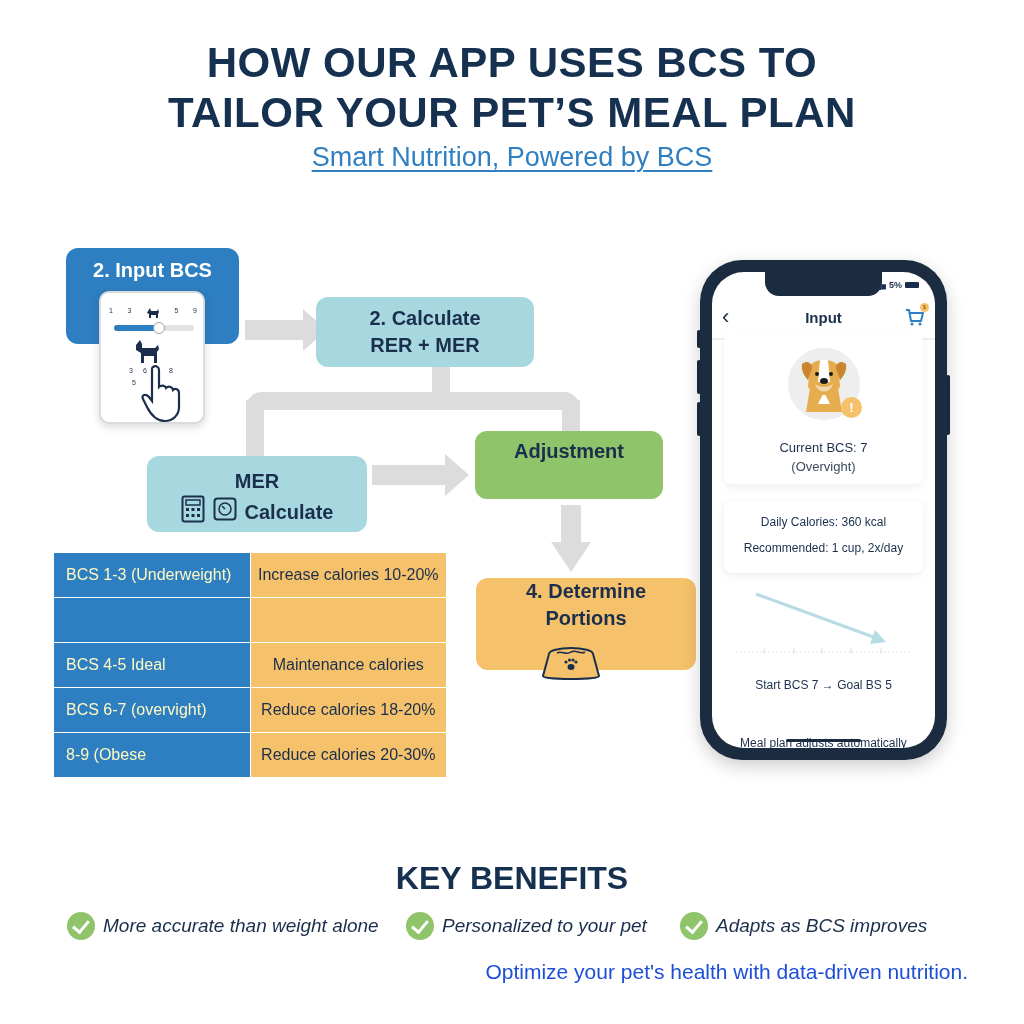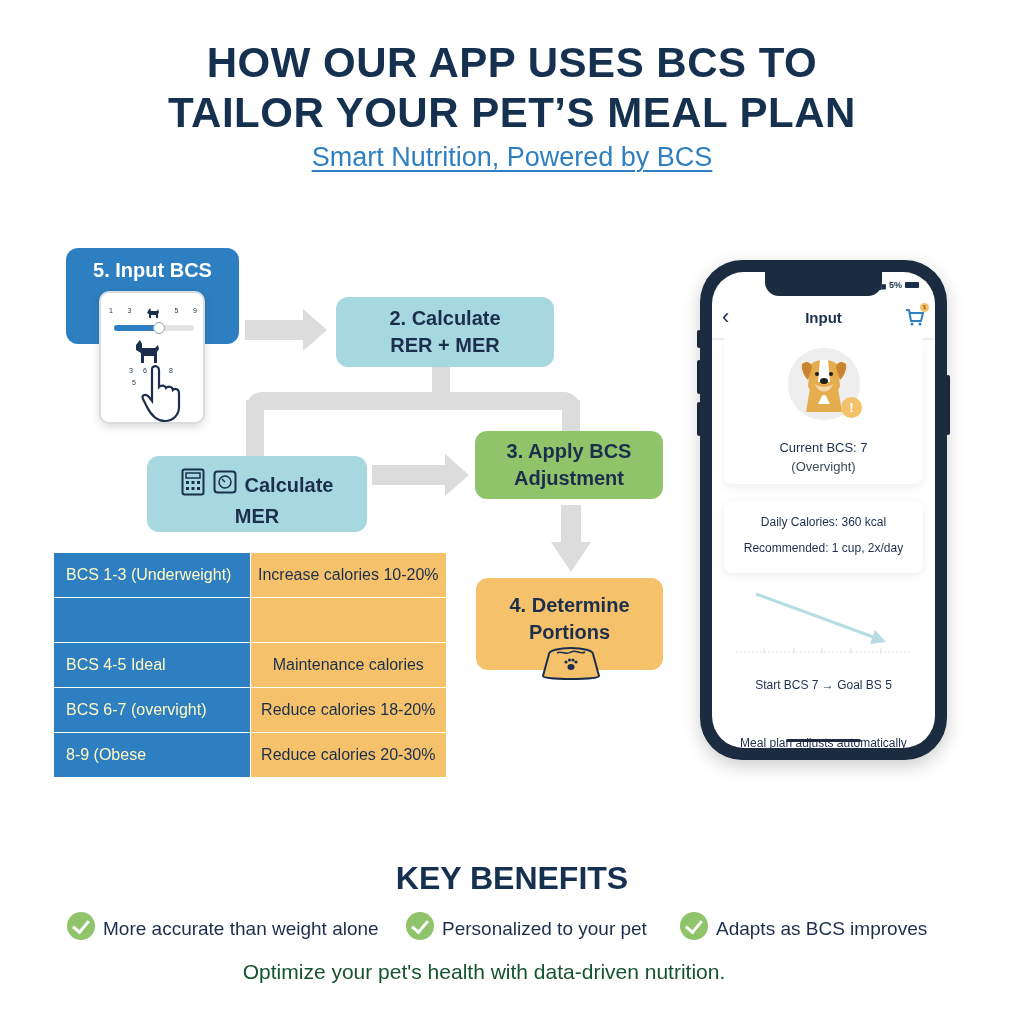--- a/index.html
+++ b/index.html
@@ -7,24 +7,24 @@
   body { position: relative; font-family: "Liberation Sans", "DejaVu Sans", sans-serif; color: #1b2f4d; }
 
   .title { position: absolute; left: 0; width: 1024px; text-align: center; font-weight: 700; font-size: 42px; letter-spacing: 0.5px; color: #16304f; line-height: 46px; }
   .title.l1 { top: 40px; }
   .title.l2 { top: 90px; }
   .subtitle { position: absolute; top: 142px; left: 0; width: 1024px; text-align: center; font-size: 27px; color: #2f7fc1; }
   .subtitle span { text-decoration: underline; text-underline-offset: 4px; text-decoration-thickness: 2px; cursor: pointer; }
 
   .box { position: absolute; border-radius: 12px; font-weight: 700; font-size: 20px; text-align: center; color: #1b2f4d; line-height: 27px; }
   .box-input { left: 66px; top: 248px; width: 173px; height: 96px; background: #2e7fc1; color: #ffffff; padding-top: 9px; }
-  .box-rer { left: 336px; top: 297px; width: 218px; height: 70px; background: #a7d8df; padding-top: 8px; }
+  .box-rer { left: 316px; top: 297px; width: 218px; height: 70px; background: #a7d8df; padding-top: 8px; }
   .box-mer { left: 147px; top: 456px; width: 220px; height: 76px; background: #a7d8df; padding-top: 12px; }
   .box-apply { left: 475px; top: 431px; width: 188px; height: 68px; background: #8fc46a; padding-top: 7px; }
-  .box-portions { left: 476px; top: 578px; width: 187px; height: 92px; background: #f5c26b; padding-top: 14px; }
+  .box-portions { left: 476px; top: 578px; width: 220px; height: 92px; background: #f5c26b; padding-top: 0; }
 
   .slider-card { position: absolute; left: 99px; top: 291px; width: 106px; height: 133px; background: #ffffff; border: 2px solid #d9dcdf; border-radius: 10px; box-shadow: 0 3px 8px rgba(0,0,0,0.15); }
   .slider-nums { position: absolute; top: 14px; left: 8px; width: 88px; display: flex; justify-content: space-between; font-size: 7px; color: #1b2f4d; font-weight: 400; }
   .slider-track { position: absolute; top: 32px; left: 13px; width: 80px; height: 6px; background: #e3e3e3; border-radius: 3px; }
   .slider-fill { position: absolute; left: 0; top: 0; width: 45px; height: 6px; background: #2e7fc1; border-radius: 3px; }
   .slider-thumb { position: absolute; left: 39px; top: -3px; width: 12px; height: 12px; border-radius: 50%; background: #ffffff; border: 1.5px solid #9aa3ab; cursor: grab; }
 
   .arrow-h { position: absolute; height: 20px; background: #dcdcdc; }
   .arrow-h::after { content: ""; position: absolute; right: -22px; top: -11px; border-left: 24px solid #dcdcdc; border-top: 21px solid transparent; border-bottom: 21px solid transparent; }
   .connector { position: absolute; background: #dcdcdc; }
@@ -53,45 +53,45 @@
   .alert-badge { position: absolute; left: 117px; top: 65px; width: 21px; height: 21px; border-radius: 50%; background: #f5c26b; color: #ffffff; font-weight: 700; font-size: 13px; text-align: center; line-height: 21px; }
   .bcs-line { position: absolute; left: 0; width: 199px; text-align: center; font-size: 13px; color: #1b2f4d; }
   .card-cal { top: 229px; height: 72px; }
   .cal-line { position: absolute; left: 0; width: 199px; text-align: center; font-size: 12px; color: #1b2f4d; }
 
   .trend { position: absolute; left: 24px; top: 318px; width: 180px; height: 70px; }
   .trend-caption { position: absolute; left: 0; width: 223px; text-align: center; font-size: 12px; color: #1b2f4d; }
   .home-bar { position: absolute; left: 74px; bottom: 6px; width: 75px; height: 3px; background: #1b2c40; border-radius: 2px; }
 
   .kb-title { position: absolute; top: 860px; left: 0; width: 1024px; text-align: center; font-weight: 700; font-size: 32px; color: #16304f; }
-  .benefit { position: absolute; top: 912px; display: flex; align-items: flex-end; gap: 8px; font-size: 19px; color: #1b2f4d; }
+  .benefit { position: absolute; top: 912px; display: flex; align-items: center; gap: 8px; font-size: 19px; color: #1b2f4d; font-style: italic; }
   .check { width: 28px; height: 28px; border-radius: 50%; background: #8fc46a; position: relative; flex-shrink: 0; }
   .check::after { content: ""; position: absolute; left: 9px; top: 5px; width: 7px; height: 13px; border-right: 3px solid #ffffff; border-bottom: 3px solid #ffffff; transform: rotate(40deg); }
-  .tagline { position: absolute; top: 960px; left: 0; width: 968px; text-align: center; font-size: 21px; color: #14532d; }
+  .tagline { position: absolute; top: 960px; left: 0; width: 968px; text-align: right; font-size: 21px; color: #1d4ed8; }
 </style>
 </head>
 <body>
 
 <div class="title l1">HOW OUR APP USES BCS TO</div>
 <div class="title l2">TAILOR YOUR PET’S MEAL PLAN</div>
 <div class="subtitle">
   <span>Smart Nutrition, Powered by BCS</span>
 </div>
 
 <div class="arrow-h" style="left:245px; top:320px; width:60px;"></div>
 <div class="connector" style="left:432px; top:367px; width:18px; height:30px;"></div>
 <div class="connector" style="left:246px; top:392px; width:334px; height:18px; border-radius:16px 16px 0 0;"></div>
 <div class="connector" style="left:246px; top:400px; width:18px; height:56px;"></div>
 <div class="connector" style="left:562px; top:400px; width:18px; height:31px;"></div>
 <div class="arrow-h" style="left:372px; top:465px; width:75px;"></div>
 <div class="connector" style="left:561px; top:505px; width:20px; height:37px;"></div>
 <div class="arrow-v-head" style="left:551px; top:542px;"></div>
 
 <div class="box box-input">
-  <span>5. Input BCS</span>
+  <span>2. Input BCS</span>
 </div>
 <div class="slider-card">
   <div class="slider-nums">
     <span>1</span>
     <span>3</span>
     <span>
       <svg width="14" height="12" viewBox="0 0 14 12">
           <path d="M2 4 L4 1 L5 4 L11 4 L12 2 L13 5 L12 7 L12 11 L10 11 L10 8 L5 8 L5 11 L3 11 L3 7 L1 6 Z" fill="#1b2f4d"></path>
         </svg>
     </span>
@@ -119,20 +119,21 @@
       </svg>
   </span>
 </div>
 
 <div class="box box-rer">
   <div>2. Calculate</div>
   <div>RER + MER</div>
 </div>
 
 <div class="box box-mer">
+  <div>MER</div>
   <div style="display:flex; align-items:center; justify-content:center; gap:8px;">
     <span>
       <svg width="24" height="28" viewBox="0 0 24 28">
           <rect x="1.5" y="1.5" width="21" height="25" rx="2" fill="none" stroke="#1b2f4d" stroke-width="2"></rect>
           <rect x="5" y="5" width="14" height="5" fill="none" stroke="#1b2f4d" stroke-width="1.5"></rect>
           <rect x="5" y="13" width="3" height="3" fill="#1b2f4d"></rect>
           <rect x="10.5" y="13" width="3" height="3" fill="#1b2f4d"></rect>
           <rect x="16" y="13" width="3" height="3" fill="#1b2f4d"></rect>
           <rect x="5" y="19" width="3" height="3" fill="#1b2f4d"></rect>
           <rect x="10.5" y="19" width="3" height="3" fill="#1b2f4d"></rect>
@@ -141,25 +142,23 @@
     </span>
     <span>
       <svg width="24" height="24" viewBox="0 0 24 24">
           <rect x="1.5" y="1.5" width="21" height="21" rx="3" fill="none" stroke="#1b2f4d" stroke-width="2"></rect>
           <circle cx="12" cy="12" r="6" fill="none" stroke="#1b2f4d" stroke-width="1.5"></circle>
           <line x1="12" y1="12" x2="9" y2="9" stroke="#1b2f4d" stroke-width="1.5"></line>
         </svg>
     </span>
     <span>Calculate</span>
   </div>
-  <div>MER</div>
 </div>
 
 <div class="box box-apply">
-  <div>3. Apply BCS</div>
   <div>Adjustment</div>
 </div>
 
 <div class="box box-portions">
   <div>4. Determine</div>
   <div>Portions</div>
   <span style="position:absolute; left:64px; top:66px;">
     <svg width="62" height="40" viewBox="0 0 62 40">
         <ellipse cx="31" cy="10" rx="22" ry="6" fill="#f5c26b" stroke="#1b2f4d" stroke-width="2"></ellipse>
         <path d="M17 9 C22 6 26 12 31 8 C36 5 40 11 45 8" fill="none" stroke="#1b2f4d" stroke-width="1.5"></path>

